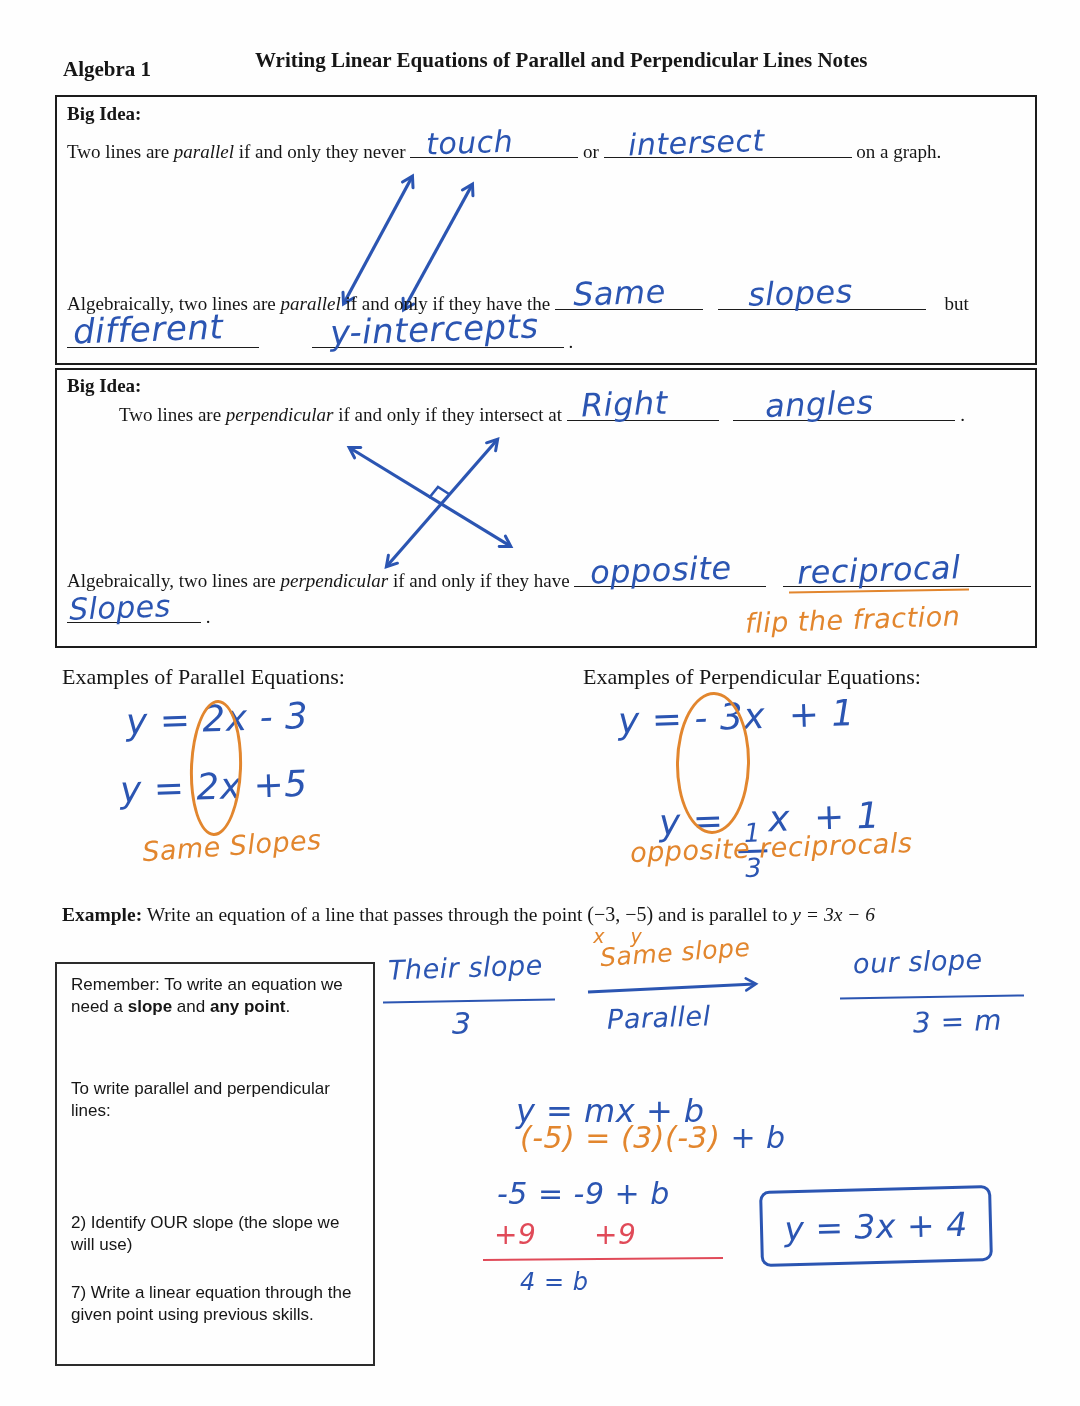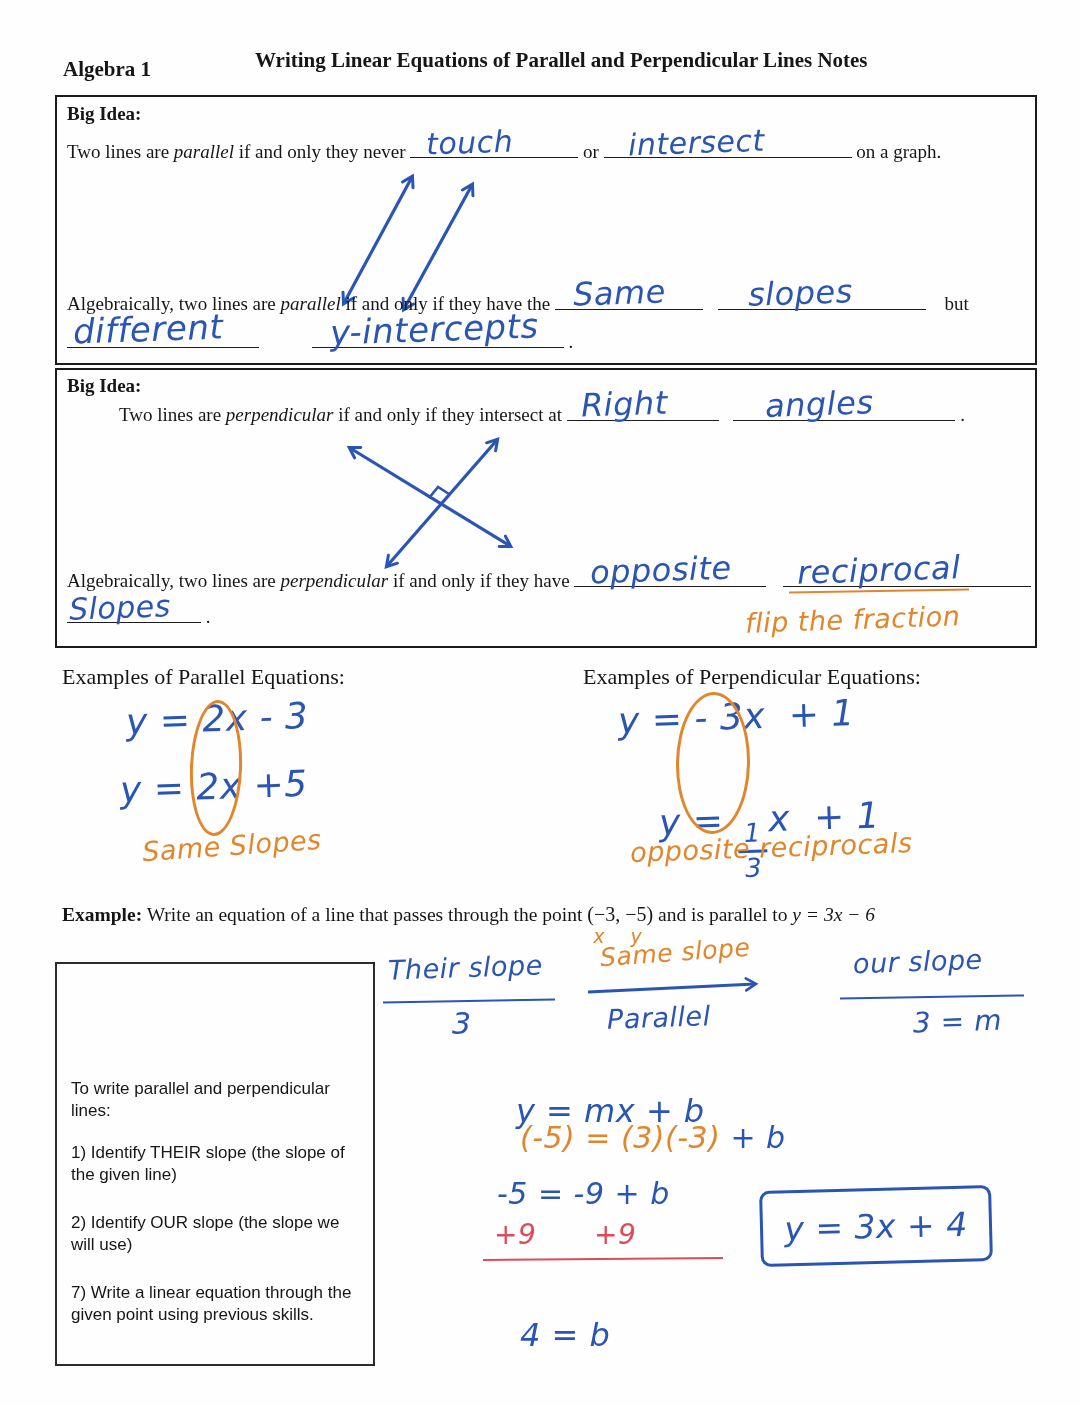--- a/index.html
+++ b/index.html
@@ -167,22 +167,24 @@
     <span>y = </span><span class="frac"><span class="num">1</span><span class="den">3</span></span><span>x  + 1</span>
   </div>
   <div class="ellipse" style="left:676px;top:692px;width:74px;height:142px;transform:rotate(1deg);"></div>
   <div class="abs hand orange t1" style="left:630px;top:832px;font-size:27px;">opposite reciprocals</div>
 
   <div class="prompt" style="left:62px;top:903px;">
     <span class="bold">Example:</span><span> Write an equation of a line that passes through the point </span><span class="point"><span>(−3, −5)</span><span class="marks hand orange">x y</span></span><span> and is parallel to </span><span class="it">y = 3x − 6</span>
   </div>
 
   <section class="rb" style="left:55px;top:962px;width:320px;height:404px;">
+    <p class="rb-p" style="top:10px;">
+      <span>Remember: To write an equation we need a </span><span class="bold">slope</span><span> and </span><span class="bold">any point</span><span>.</span>
+    </p>
     <p class="rb-p" style="top:114px;">To write parallel and perpendicular lines:</p>
-    <p class="rb-p" style="top:178px;">1) Identify THEIR slope (the slope of the given line)</p>
     <p class="rb-p" style="top:248px;">2) Identify OUR slope (the slope we will use)</p>
     <p class="rb-p" style="top:318px;">7) Write a linear equation through the given point using previous skills.</p>
   </section>
 
   <div class="abs hand t1" style="left:388px;top:952px;font-size:27px;">Their slope</div>
   <div class="hline" style="left:383px;top:1000px;width:172px;transform:rotate(-1deg);"></div>
   <div class="abs hand" style="left:452px;top:1006px;font-size:30px;">3</div>
 
   <div class="abs hand orange t2" style="left:600px;top:938px;font-size:25px;">Same slope</div>
   <svg class="abs" style="left:583px;top:972px;" width="190" height="30" viewBox="0 0 190 30">
@@ -200,19 +202,19 @@
   <div class="abs hand t1" style="left:913px;top:1005px;font-size:28px;">3 = m</div>
 
   <div class="abs hand" style="left:516px;top:1092px;font-size:32px;font-style:italic;">y = mx + b</div>
   <div class="abs" style="left:486px;top:1120px;font-size:30px;margin-left:34px;">
     <span class="hand orange" style="font-style:italic;">(-5) = (3)(-3)</span><span class="hand"> + b</span>
   </div>
   <div class="abs hand" style="left:497px;top:1176px;font-size:30px;">-5 = -9 + b</div>
   <div class="abs hand red" style="left:494px;top:1218px;font-size:28px;">+9</div>
   <div class="abs hand red" style="left:594px;top:1218px;font-size:28px;">+9</div>
   <div class="hline redline" style="left:483px;top:1258px;width:240px;transform:rotate(-0.5deg);"></div>
-  <div class="abs hand" style="left:520px;top:1268px;font-size:32px;margin-top:48px;">4 = b</div>
+  <div class="abs hand" style="left:520px;top:1268px;font-size:24px;">4 = b</div>
 
   <div class="answer-box" style="left:760px;top:1188px;width:232px;height:76px;">
     <span class="hand" style="font-size:33px;">y = 3x + 4</span>
   </div>
 
 </div>
 
 </body></html>

